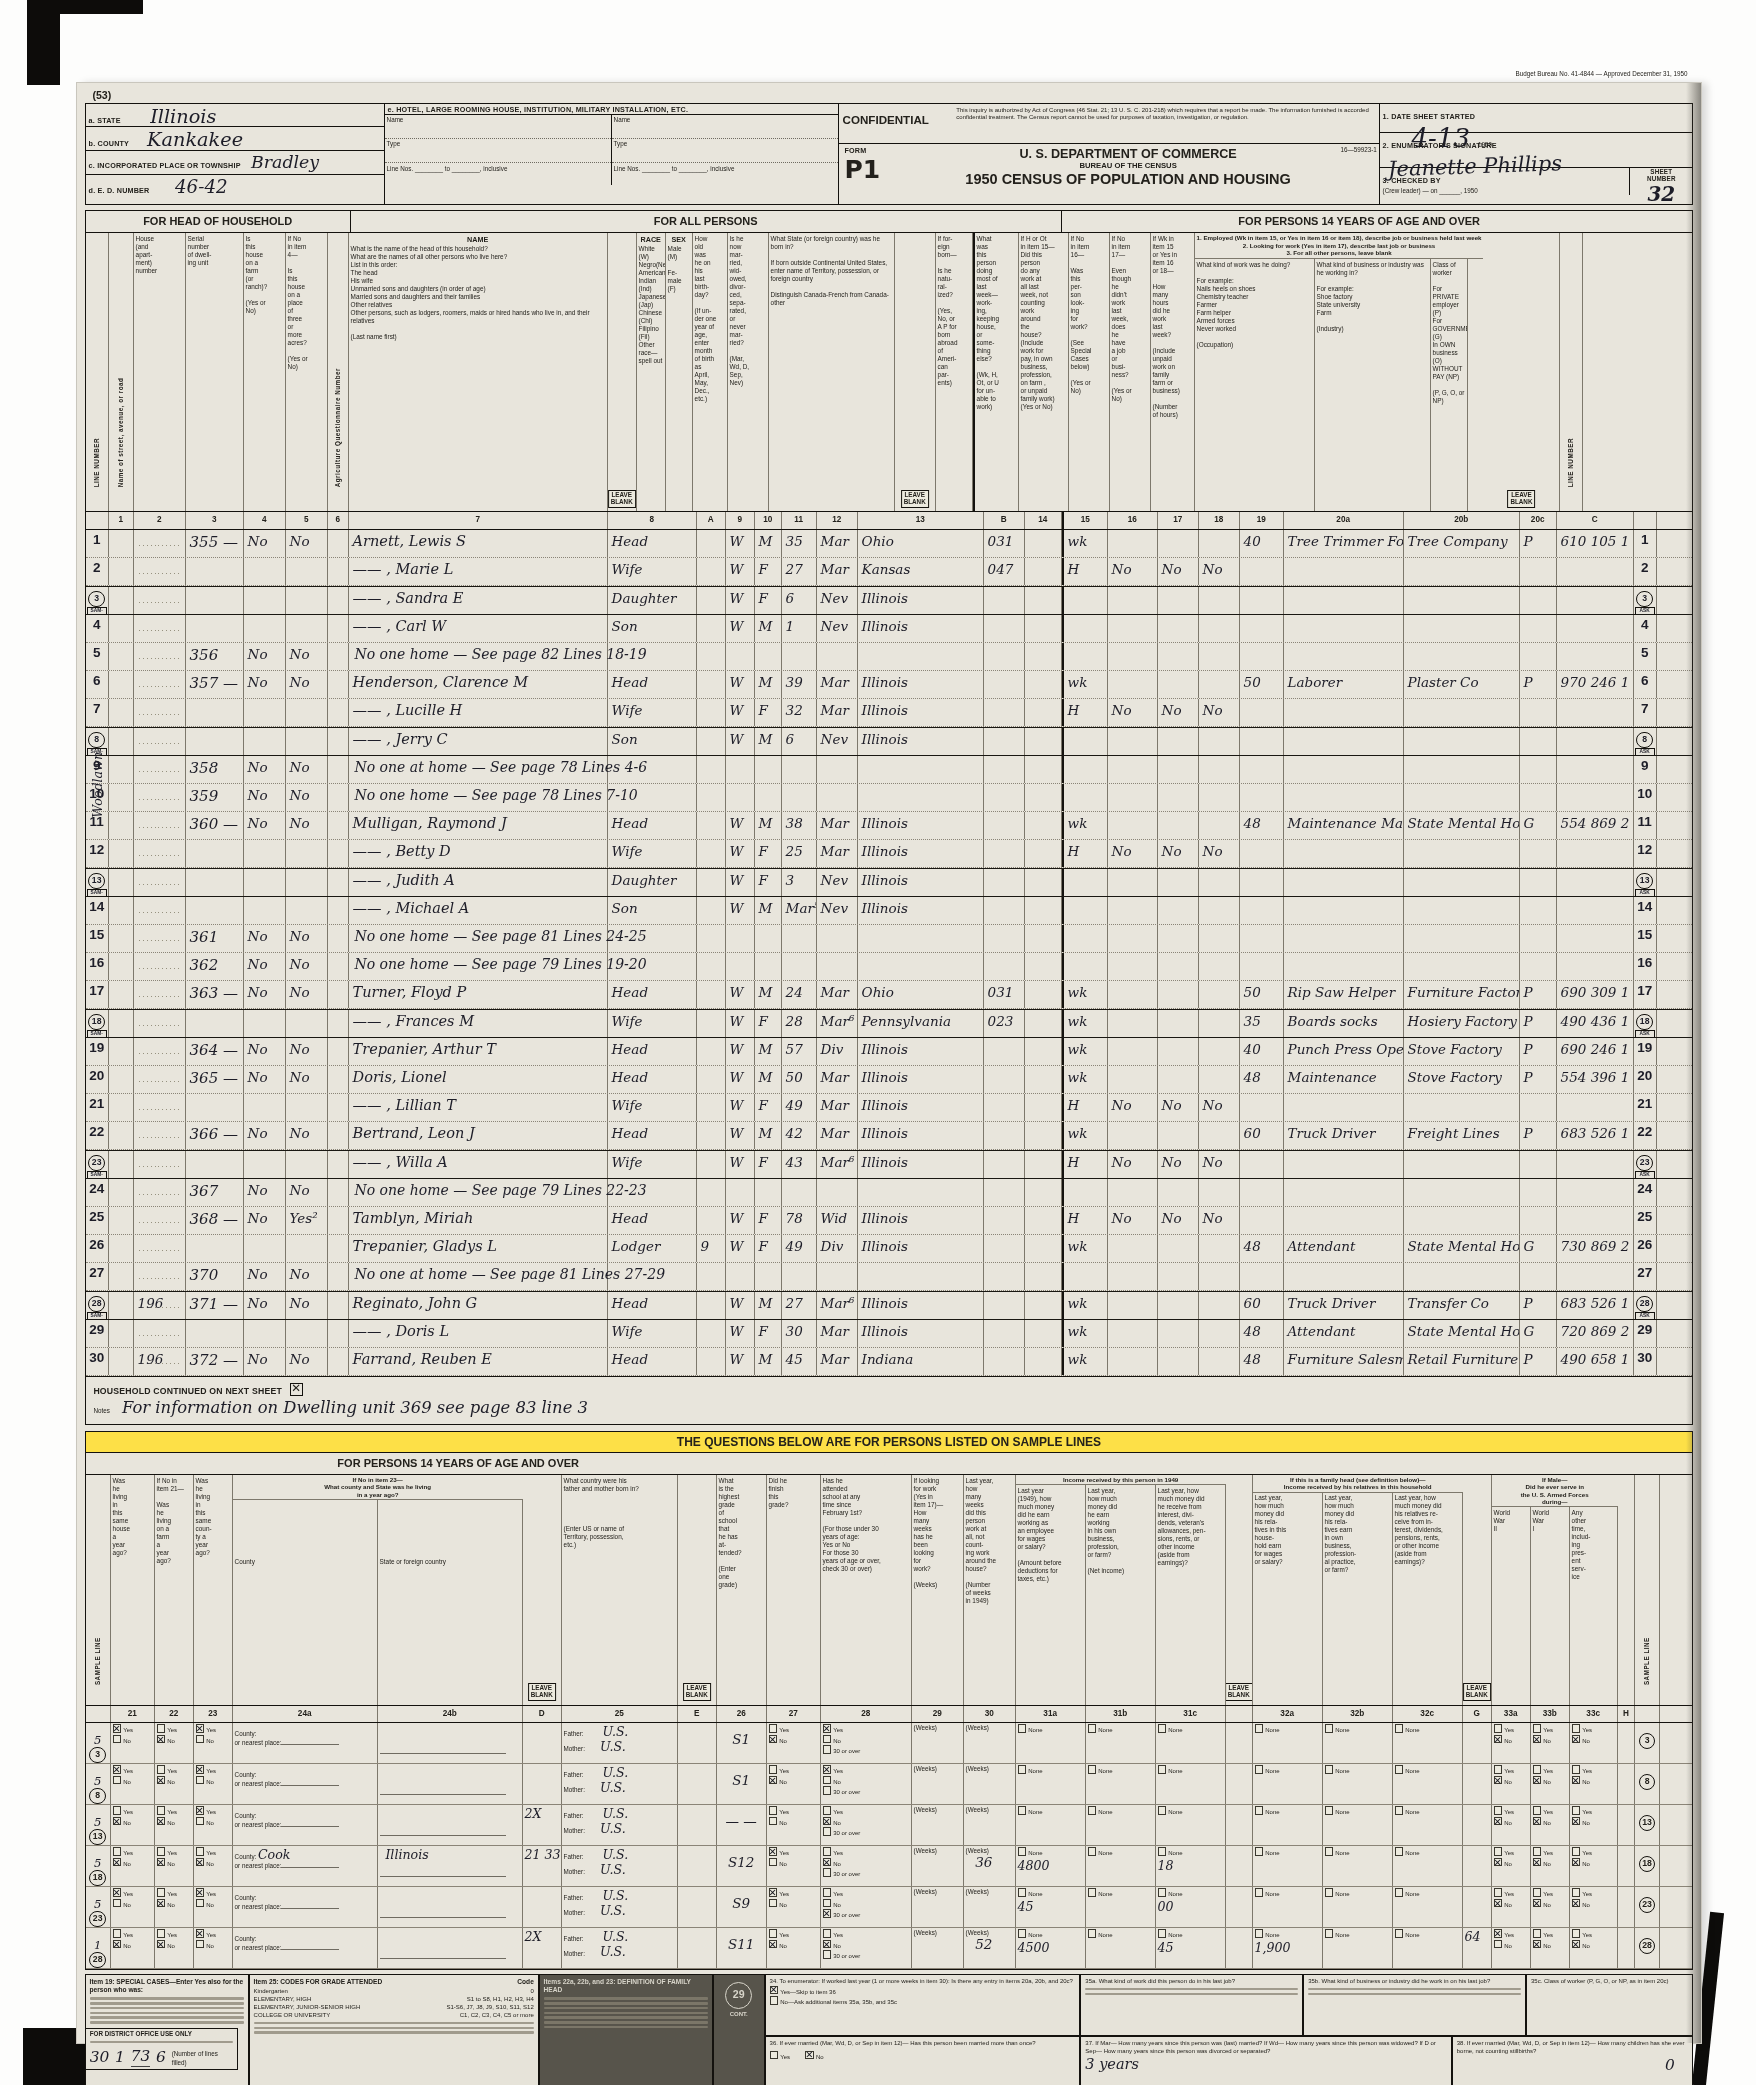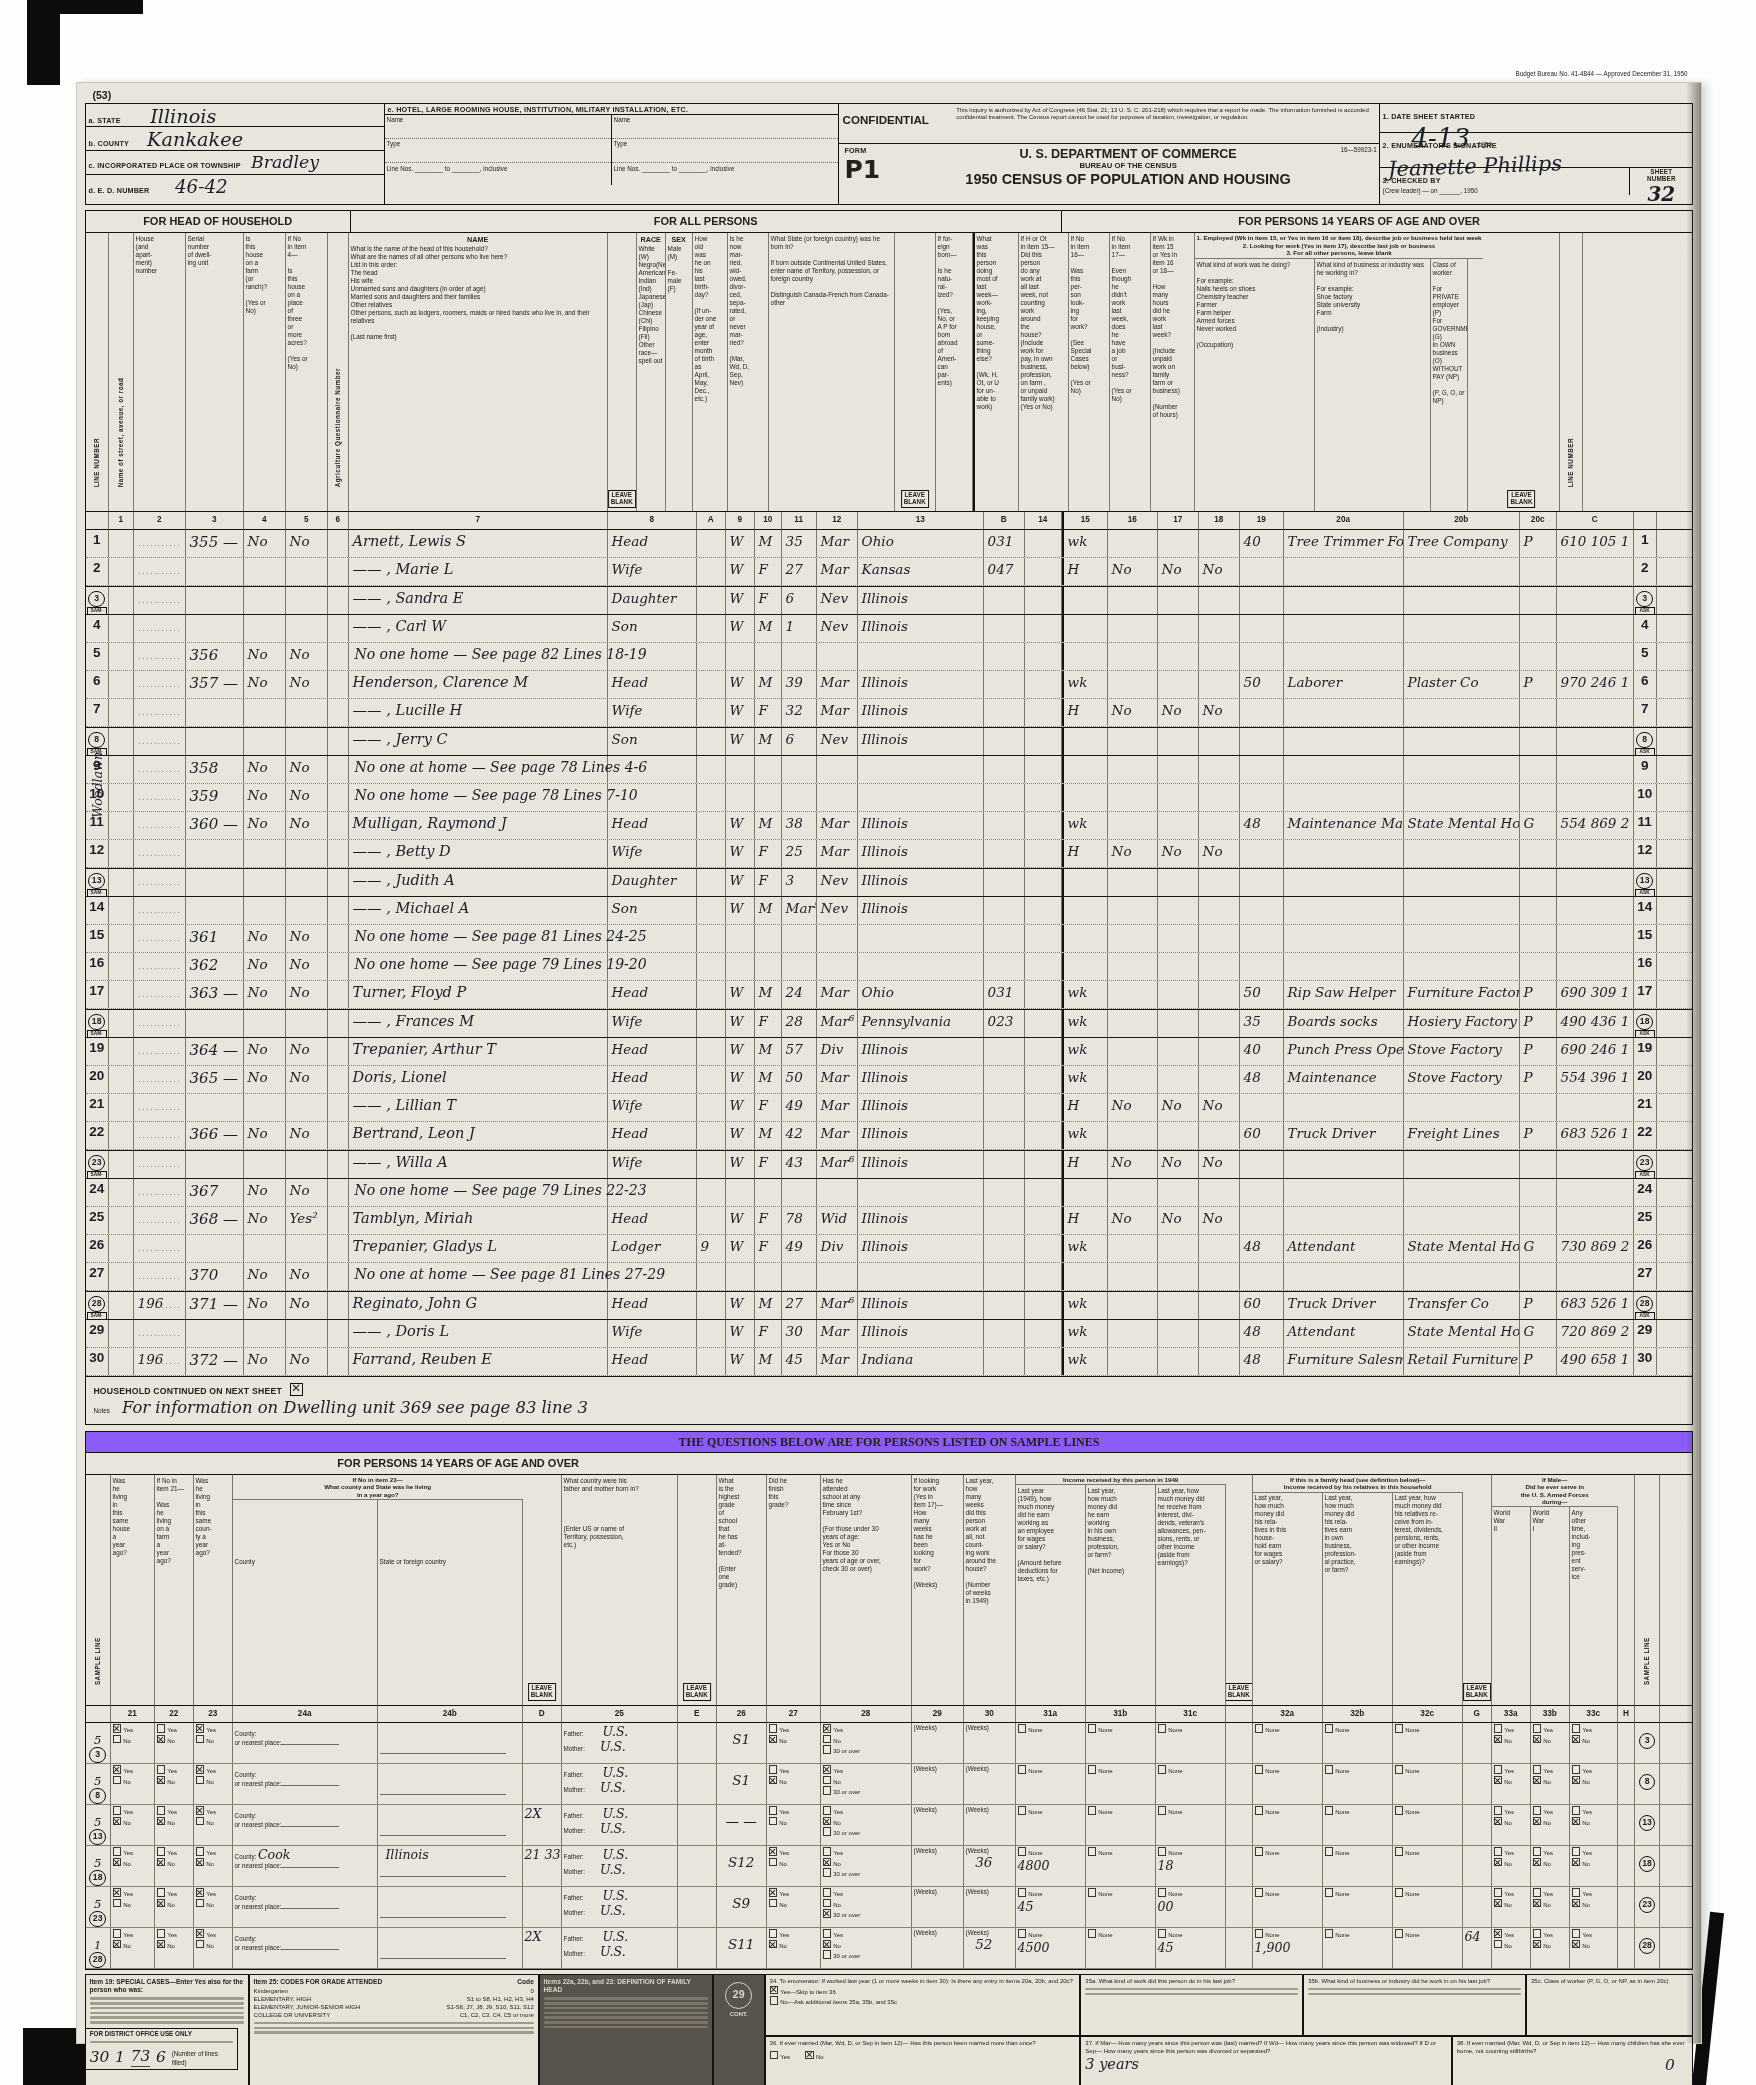--- a/index.html
+++ b/index.html
@@ -59,21 +59,21 @@
         background-size:80% 1px;background-repeat:no-repeat;background-position:50% 60%;}
   .street{position:absolute;left:3.9px;top:222px;writing-mode:vertical-rl;transform:rotate(180deg);
           font-family:"DejaVu Serif",serif;font-style:italic;font-size:12.6px;color:#1d1d28;z-index:6;}
   
   .contstrip{border-left:1.9px solid #14120e;border-right:1.9px solid #14120e;border-bottom:1.9px solid #14120e;
              height:48px;padding:2.9px 7.7px;box-sizing:border-box;position:relative;}
   .bigbox{display:inline-block;width:10.6px;height:10.6px;border:1.5px solid #14120e;position:relative;vertical-align:middle;margin-left:3.9px;}
   .bigbox.x:after{content:"✕";position:absolute;left:0px;top:-2.9px;font-size:11.6px;}
   
   .banner{border:1.9px solid #14120e;border-bottom:none;height:20px;text-align:center;
-          font-weight:bold;font-size:12px;line-height:20px;margin-top:5.8px;background:#8b5cf6;font-family:Liberation Serif, serif;}
+          font-weight:bold;font-size:12px;line-height:20px;margin-top:5.8px;background:#fde047;}
   
   .srow{display:flex;height:40px;border-bottom:1px solid #8a8477;}
   .srow .cell{font-size:6px;padding:1px 1.9px;}
   .cbl{display:block;white-space:nowrap;line-height:1.45;}
   .cb{display:inline-block;width:6.8px;height:6.8px;border:1px solid #3a382f;margin-right:1.9px;
       position:relative;vertical-align:-1px;background:#eceade;}
   .cb.x:after{content:"✕";position:absolute;left:-1px;top:-2.9px;font-size:9.7px;color:#181820;}
   .shw{font-family:"DejaVu Serif",serif;font-style:italic;font-size:12.6px;color:#1d1d28;white-space:nowrap;}
   .ulin{border-bottom:1px solid #6f6b61;}
   

